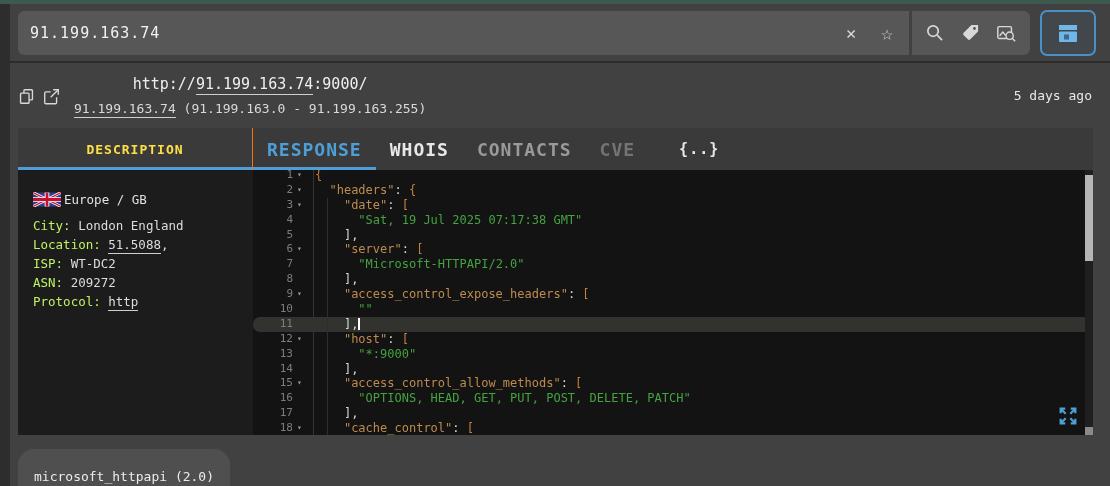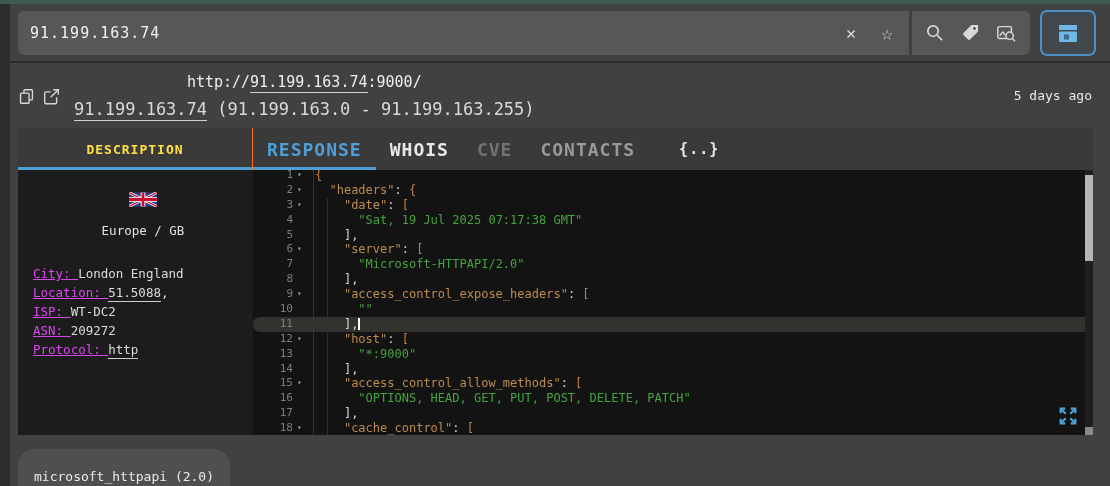--- a/index.html
+++ b/index.html
@@ -20,43 +20,43 @@
   .seg-divider { width:3px; align-self:stretch; background:#414141; margin:0 4px; }
   .clear-glyph { font-size:17px; color:#d8d8d8; }
   .star-glyph { font-size:20px; color:#d8d8d8; line-height:1; }
   .calendar-btn { margin-left:10px; width:56px; height:46px; border:2px solid #4a8fc6; border-radius:7px; background:rgba(77,159,214,0.07); display:flex; align-items:center; justify-content:center; cursor:pointer; }
 
   
   .urlrow { height:65px; display:flex; align-items:center; padding:0 18px; }
   .action-icons { display:flex; gap:8px; color:#d8d8d8; margin-top:2px; }
   .urltext { margin-left:14px;text-align:center; }
   .url-line1 { font-size:15px; color:#efefef; }
-  .url-line2 { font-size:17px; color:#d9d9d9; margin-top:8px; }
+  .url-line2 { font-size:13px; color:#d9d9d9; margin-top:8px; }
   .u { border-bottom:1px solid #cfcfcf; padding-bottom:1px; }
   .age { margin-left:auto; font-size:13px; color:#e8e8e8; }
 
   
   .tabbar { height:42px; margin-left:18px; width:1075px; display:flex; background:#3a3a3a; position:relative; }
   .desc-tab { width:235px; display:flex; align-items:center; justify-content:center; font-size:13px; font-weight:700; letter-spacing:1px; color:#fde047; position:relative; border-right:1px solid #f97316; }
   .desc-tab::after { content:""; position:absolute; left:0; right:0; bottom:0; height:3px; background:#4d9fd6; }
   .tabs { flex:1; display:flex; align-items:center; }
   .tab { padding:0 14px; height:100%; display:flex; align-items:center; font-size:18px; font-weight:700; letter-spacing:1px; position:relative; cursor:pointer; }
   .tab.active { color:#4d9fd6; }
   .tab.active::after { content:""; position:absolute; left:0; right:0; bottom:0; height:3px; background:#4d9fd6; }
   .tab.normal { color:#e8e8e8; }
   .tab.disabled { color:#747474; }
   .tab.dim { color:#9a9a9a; }
   .tab.raw { font-size:15px; padding:0 16px; margin-left:14px; }
 
   
   .content { margin-left:18px; width:1075px; height:265px; display:flex; }
   .panel-left { width:235px; background:#1c1c1c; padding:22px 0 0 15px; flex:0 0 auto; }
-  .region-row { display:flex; align-items:center; gap:16px; font-size:12.5px; color:#e2e2e2; margin-bottom:26px;flex-direction:column; }
+  .region-row { display:flex; align-items:center; gap:3px; font-size:12.5px; color:#e2e2e2; margin-bottom:9px; }
   .field { font-size:12.5px; color:#dcdcdc; line-height:19px; }
-  .field .flabel { color:#d946ef;text-decoration:underline; }
+  .field .flabel { color:#bef264; }
 
   .panel-code { flex:1; background:#131313; position:relative; overflow:hidden; border-left:0px; }
   .code-lines { margin-top:-2px; position:relative; z-index:1; }
   .code-line { display:flex; line-height:14.9px; font-size:12px; height:14.9px; white-space:pre; }
   .code-line.active { background:#32322f;border-radius:7px; }
   .ln { width:40px; text-align:right; color:#7d7d7d; font-size:11px; flex:0 0 auto; }
   .fold { width:16px; font-size:8px; color:#9a9a9a; padding-left:4px; flex:0 0 auto; line-height:14.9px; }
   .ctext { margin-left:6px; }
   .tok-t,.tok-p { color:#d8d8d8; }
   .tok-k { color:#bd8b50; }
@@ -145,22 +145,22 @@
     <div class="url-line2"><span class="u">91.199.163.74</span><span> (91.199.163.0 - 91.199.163.255)</span></div>
   </div>
   <div class="age">5 days ago</div>
 </div>
 
 <div class="tabbar">
   <div class="desc-tab">DESCRIPTION</div>
   <div class="tabs" id="tabs">
       <div class="tab active">RESPONSE</div>
       <div class="tab normal">WHOIS</div>
+      <div class="tab dim">CONTACTS</div>
       <div class="tab disabled">CVE</div>
-      <div class="tab dim">CONTACTS</div>
       <div class="tab normal raw">{..}</div>
     </div>
 </div>
 
 <div class="content">
   <div class="panel-left">
     <div class="region-row">
       <span>
         <svg width="28" height="15" viewBox="0 0 60 30">
           <rect width="60" height="30" fill="#2b3f8f"></rect>

